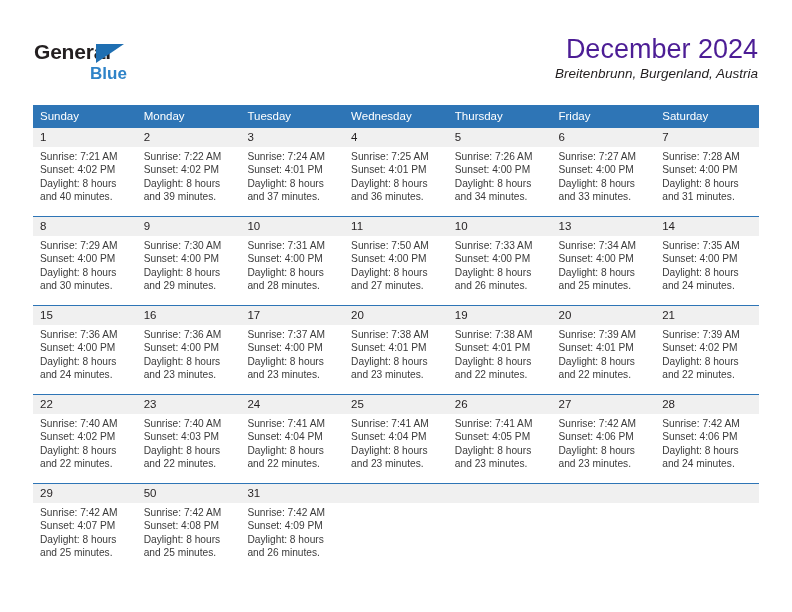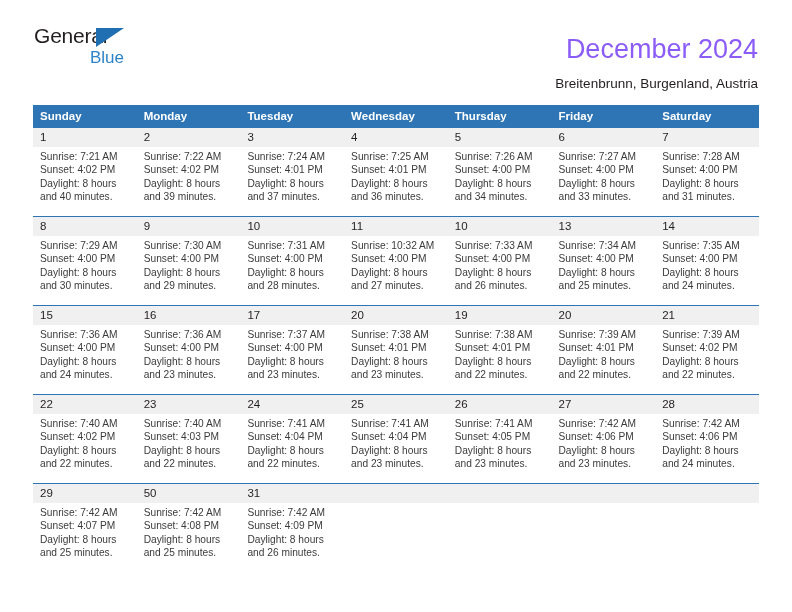--- a/index.html
+++ b/index.html
@@ -25,23 +25,24 @@
   .header {
     position: absolute;
     left: 0;
     top: 0;
     width: 792px;
     height: 100px;
   }
   .brand {
     position: absolute;
     left: 34px;
-    top: 24px;
+    top: 40px;
     width: 200px;
     height: 48px;
+    font-weight: bold;
   }
   .brand-general {
     position: absolute;
     left: 0;
     top: 0;
     font-size: 21px;
     letter-spacing: -0.2px;
     color: #231f20;
     line-height: 24px;
     white-space: nowrap;
@@ -66,48 +67,49 @@
   }
 
   .title-block {
     position: absolute;
     right: 34px;
     top: 33px;
     text-align: right;
   }
   .cal-title {
     font-size: 27px;
-    color: #8b5cf6;
+    color: #4c1d95;
     line-height: 32px;
     white-space: nowrap;
   }
   .cal-subtitle {
     font-size: 13.5px;
     color: #231f20;
     line-height: 18px;
-    margin-top: 10px;
+    margin-top: 0;
     white-space: nowrap;
+    font-style: italic;
   }
 
   
   .calendar {
     position: absolute;
     left: 33px;
     top: 105px;
     width: 726px;
     border-collapse: collapse;
     table-layout: fixed;
   }
   .calendar col { width: 103.71px; }
 
   thead th {
     background: #2e75b6;
     color: #ffffff;
     font-size: 11.5px;
-    font-weight: bold;
+    font-weight: normal;
     text-align: left;
     padding: 4px 0 5px 7px;
     height: 13px;
     vertical-align: middle;
   }
 
   tbody td {
     vertical-align: top;
     padding: 0;
     border-top: 1px solid #2e75b6;
@@ -264,21 +266,21 @@
             <div class="cell-body">
               <div>Sunrise: 7:31 AM</div>
               <div>Sunset: 4:00 PM</div>
               <div>Daylight: 8 hours</div>
               <div>and 28 minutes.</div>
             </div>
           </td>
         <td>
             <div class="daynum">11</div>
             <div class="cell-body">
-              <div>Sunrise: 10:32 AM</div>
+              <div>Sunrise: 7:50 AM</div>
               <div>Sunset: 4:00 PM</div>
               <div>Daylight: 8 hours</div>
               <div>and 27 minutes.</div>
             </div>
           </td>
         <td>
             <div class="daynum">10</div>
             <div class="cell-body">
               <div>Sunrise: 7:33 AM</div>
               <div>Sunset: 4:00 PM</div>

